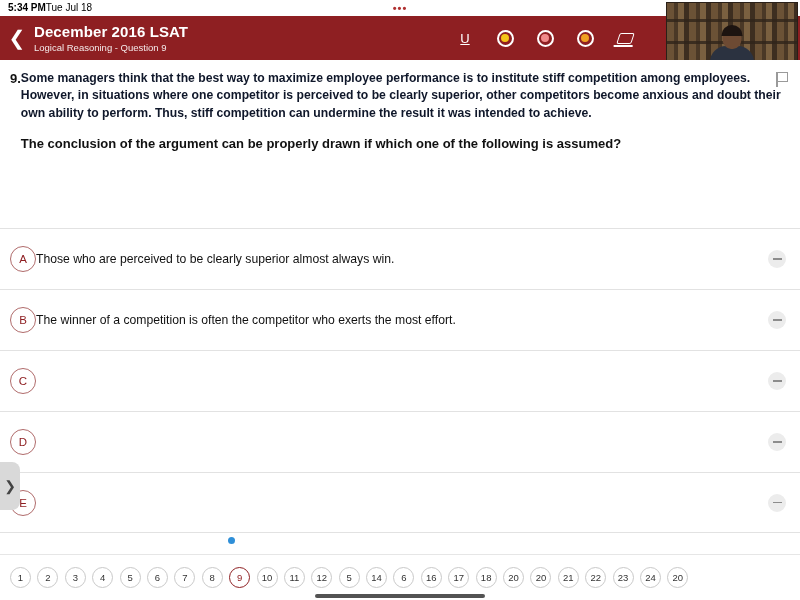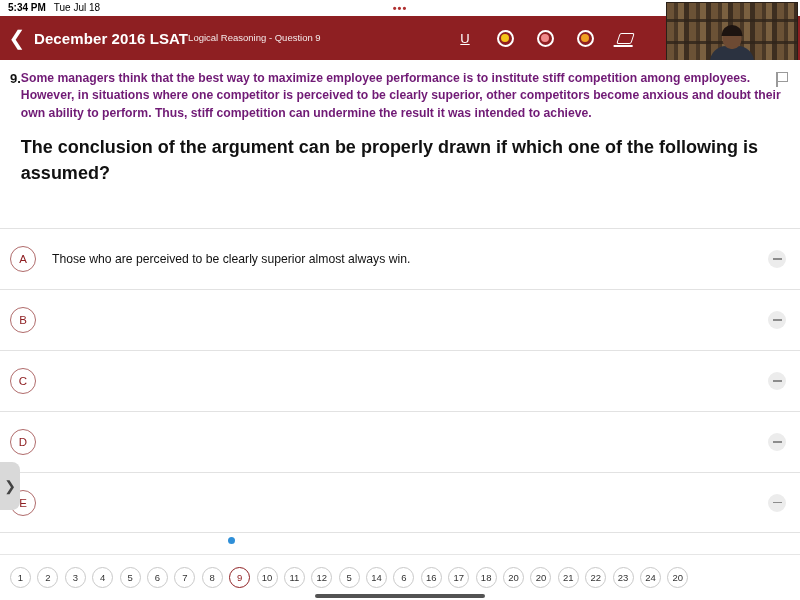--- a/index.html
+++ b/index.html
@@ -12,37 +12,37 @@
   #app { position: relative; width: 800px; height: 600px; background: #fff; }
 
   
   .statusbar {
     position: absolute; top: 0; left: 0; width: 800px; height: 16px;
     background: #ffffff; color: #000;
     font-size: 10px; line-height: 16px;
     display: flex; align-items: center;
   }
   .sb-time { padding-left: 8px; font-weight: 600; }
-  .sb-date { padding-left: 8px; }
+  .sb-date { }
   .sb-dots {
     position: absolute; left: 0; right: 0; text-align: center;
     color: #b03030; font-size: 11px; letter-spacing: 1px; font-weight: 700;
   }
 
   
   .header {
     position: absolute; top: 16px; left: 0; width: 800px; height: 44px;
     background: #8e1f22; color: #fff;
     display: flex; align-items: center;
   }
   .back-chevron {
     width: 34px; height: 44px; display: flex; align-items: center; justify-content: center;
     font-size: 20px; color: #fff; cursor: pointer;
   }
-  .header-titles { display: flex; flex-direction: row; justify-content: center; }
+  .header-titles { display: flex; flex-direction: column; justify-content: center; }
   .header-title { font-size: 15px; font-weight: 700; letter-spacing: .1px; }
   .header-sub { font-size: 9.5px; opacity: .9; margin-top: 2px; }
   .header-tools {
     margin-left: auto; display: flex; align-items: center; gap: 18px;
     padding-right: 164px;
   }
   .tool {
     width: 22px; height: 22px; display: flex; align-items: center; justify-content: center;
     cursor: pointer; font-size: 14px; color: #fff;
   }
@@ -96,22 +96,22 @@
   }
   .pip-name {
     position: absolute; left: 2px; bottom: 1px; color: #fff; font-size: 6px;
     text-shadow: 0 0 2px #000;
   }
 
   
   .content { position: absolute; top: 60px; left: 0; width: 800px; height: 500px; background: #fff; }
   .qrow { display: flex; padding: 10px 14px 0 10px; }
   .qnum { width: 28px; font-size: 13px; font-weight: 700; color: #111; padding-top: 1px; }
-  .qtext { flex: 1; font-size: 12.2px; line-height: 1.42; color: #701a75; font-weight: 600; }
-  .qstem { margin-top: 13px; font-size: 18px; line-height: 1.42; color: #111; font-weight: 600; }
+  .qtext { flex: 1; font-size: 12.2px; line-height: 1.42; color: #0f172a; font-weight: 600; }
+  .qstem { margin-top: 13px; font-size: 13px; line-height: 1.42; color: #111; font-weight: 600; }
   .flag {
     position: absolute; top: 12px; right: 12px; width: 14px; height: 15px; cursor: pointer;
   }
   .flag:before {
     content: ""; position: absolute; left: 2px; top: 0; width: 1.6px; height: 15px; background: #9a9a9a;
   }
   .flag:after {
     content: ""; position: absolute; left: 3.5px; top: 0; width: 9px; height: 8px;
     border: 1.4px solid #9a9a9a; border-left: none; background: transparent;
   }
@@ -122,21 +122,21 @@
     position: relative; height: 61px; border-top: 1px solid #e2e2e2;
     display: flex; align-items: center; cursor: pointer; background: #fff;
   }
   .choice:last-child { border-bottom: 1px solid #e2e2e2; }
   .bubble {
     width: 26px; height: 26px; border-radius: 50%;
     border: 1px solid #b06b6b; color: #8e1f22;
     display: flex; align-items: center; justify-content: center;
     font-size: 11.5px; margin-left: 10px; flex: none;
   }
-  .ctext { margin-left: 16px; font-size: 12.2px; color: #111; }
+  .ctext { font-size: 12.2px; color: #111; }
   .strike {
     position: absolute; right: 14px; top: 50%; transform: translateY(-50%);
     width: 18px; height: 18px; border-radius: 50%; background: #ececec;
     display: flex; align-items: center; justify-content: center; cursor: pointer;
   }
   .strike i { display: block; width: 9px; height: 1.5px; background: #8c8c8c; }
 
   
   .drawer {
     position: absolute; left: 0; top: 462px; width: 20px; height: 48px;
@@ -233,20 +233,21 @@
     <div class="choices">
       <div class="choice">
         <div class="bubble">A</div>
         <div class="ctext">Those who are perceived to be clearly superior almost always win.</div>
         <div class="strike">
             <i></i>
           </div>
       </div>
       <div class="choice">
         <div class="bubble">B</div>
+        <div class="ctext">The winner of a competition is often the competitor who exerts the most effort.</div>
         <div class="strike">
             <i></i>
           </div>
       </div>
       <div class="choice">
         <div class="bubble">C</div>
         <div class="strike">
             <i></i>
           </div>
       </div>

